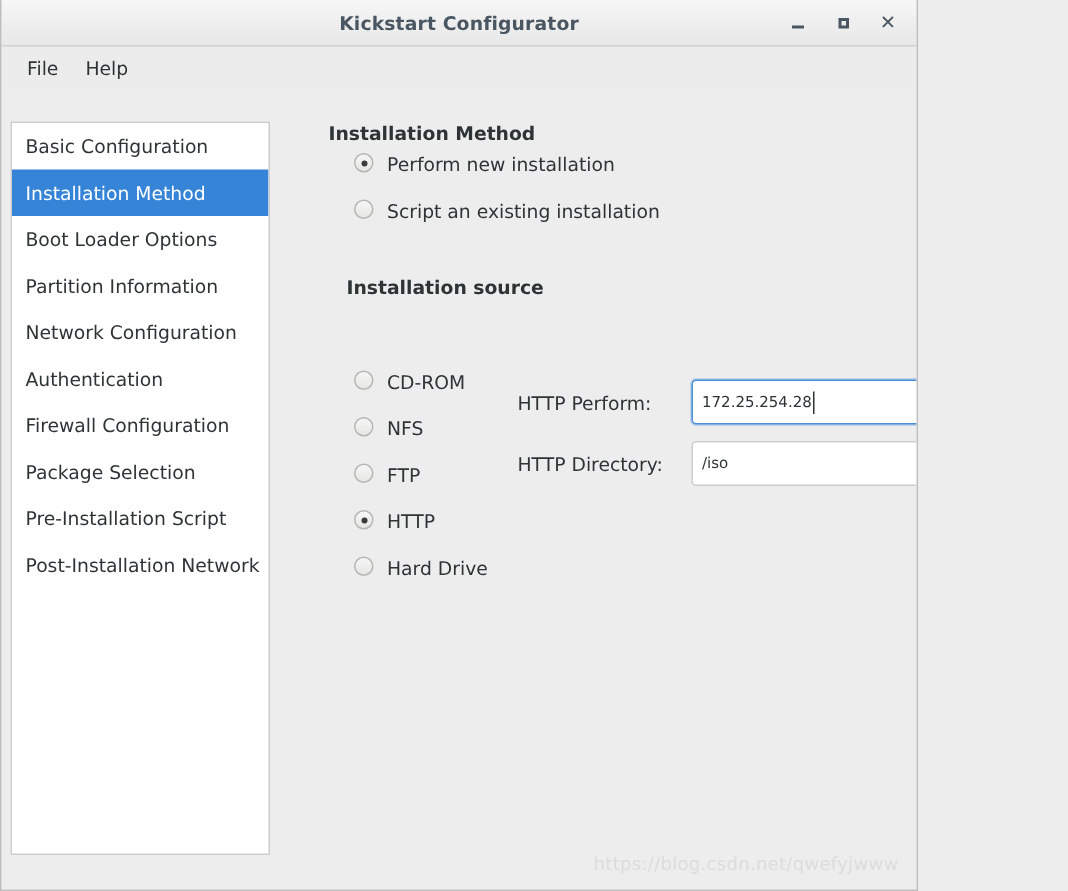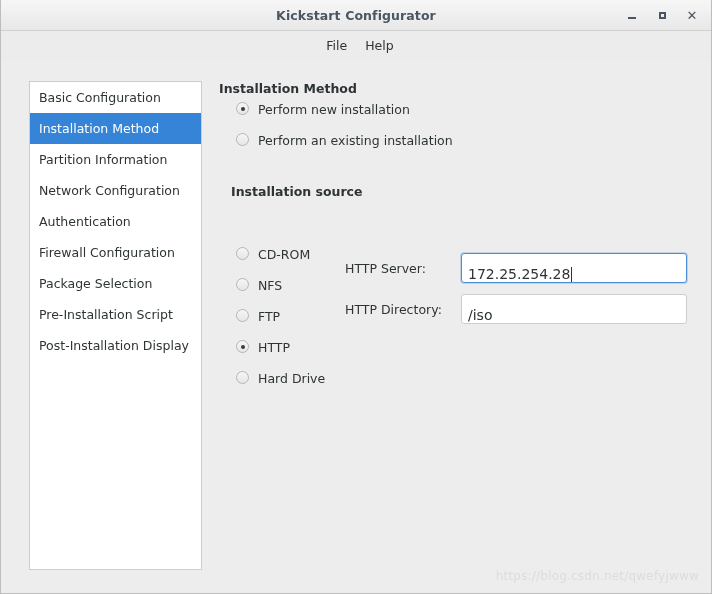--- a/index.html
+++ b/index.html
@@ -11,21 +11,21 @@
     width: 712px;
     height: 594px;
     overflow: hidden;
     font-family: "DejaVu Sans", "Liberation Sans", sans-serif;
     background: #ededed;
     -webkit-font-smoothing: antialiased;
   }
 
   #window {
     position: relative;
-    width: 712px;
+    width: 612px;
     height: 594px;
     box-sizing: border-box;
     background: #ededed;
     border: 1px solid #bdbdbd;
     border-top: none;
     display: flex;
     flex-direction: column;
     overflow: hidden;
   }
 
@@ -89,42 +89,41 @@
 
   
   #menubar {
     height: 29px;
     flex: 0 0 29px;
     background: #ececec;
     display: flex;
     align-items: center;
     padding-left: 8px;
     box-sizing: border-box;
-    justify-content: center;
   }
   .menu-item {
     font-size: 12.5px;
     color: #2e3436;
     padding: 3px 9px;
     cursor: default;
     border-radius: 2px;
   }
 
   
   #content {
     flex: 1 1 auto;
     position: relative;
     background: #ededed;
     overflow: hidden;
   }
 
   
   #sidebar {
     position: absolute;
-    left: 28px;
+    left: 6px;
     top: 21px;
     width: 173px;
     height: 489px;
     background: #ffffff;
     border: 1px solid #cdcdcd;
     box-sizing: border-box;
     overflow: hidden;
   }
   .side-item {
     height: 31px;
@@ -221,23 +220,23 @@
     white-space: nowrap;
   }
   .field-input {
     flex: 1 1 auto;
     height: 30px;
     box-sizing: border-box;
     background: #ffffff;
     border: 1px solid #cdcdcd;
     border-radius: 3px;
     display: flex;
-    align-items: flex-end;
+    align-items: center;
     padding: 0 6px;
-    font-size: 14px;
+    font-size: 10px;
     color: #2e3436;
     position: relative;
   }
   .field-input.focused {
     border: 1px solid #4a90d9;
     box-shadow: 0 0 0 1px rgba(74,144,217,0.28);
   }
   .caret {
     display: inline-block;
     width: 1px;
@@ -281,41 +280,42 @@
   <div id="menubar">
     <div class="menu-item">File</div>
     <div class="menu-item">Help</div>
   </div>
 
   <div id="content">
 
     <div id="sidebar">
       <div class="side-item">Basic Configuration</div>
       <div class="side-item selected">Installation Method</div>
+      <div class="side-item">Boot Loader Options</div>
       <div class="side-item">Partition Information</div>
       <div class="side-item">Network Configuration</div>
       <div class="side-item">Authentication</div>
       <div class="side-item">Firewall Configuration</div>
       <div class="side-item">Package Selection</div>
       <div class="side-item">Pre-Installation Script</div>
-      <div class="side-item">Post-Installation Display</div>
+      <div class="side-item">Post-Installation Network</div>
     </div>
 
     <div id="panel">
 
       <div class="section-head">Installation Method</div>
 
       <div id="method-group">
         <div class="radio-row">
           <span class="radio on"></span>
           <span class="radio-label">Perform new installation</span>
         </div>
         <div class="radio-row">
           <span class="radio"></span>
-          <span class="radio-label">Perform an existing installation</span>
+          <span class="radio-label">Script an existing installation</span>
         </div>
       </div>
 
       <div class="section-head" id="source-head">Installation source</div>
 
       <div id="source-area">
 
         <div id="source-radios">
           <div class="radio-row">
             <span class="radio"></span>
@@ -334,21 +334,21 @@
             <span class="radio-label">HTTP</span>
           </div>
           <div class="radio-row">
             <span class="radio"></span>
             <span class="radio-label">Hard Drive</span>
           </div>
         </div>
 
         <div id="fields">
           <div class="field-row">
-            <span class="field-label">HTTP Server:</span>
+            <span class="field-label">HTTP Perform:</span>
             <div class="field-input focused">
               <span title="172.25.254.28">172.25.254.28</span>
                 <span class="caret"></span>
             </div>
           </div>
           <div class="field-row">
             <span class="field-label">HTTP Directory:</span>
             <div class="field-input">
               <span>/iso</span>
             </div>

